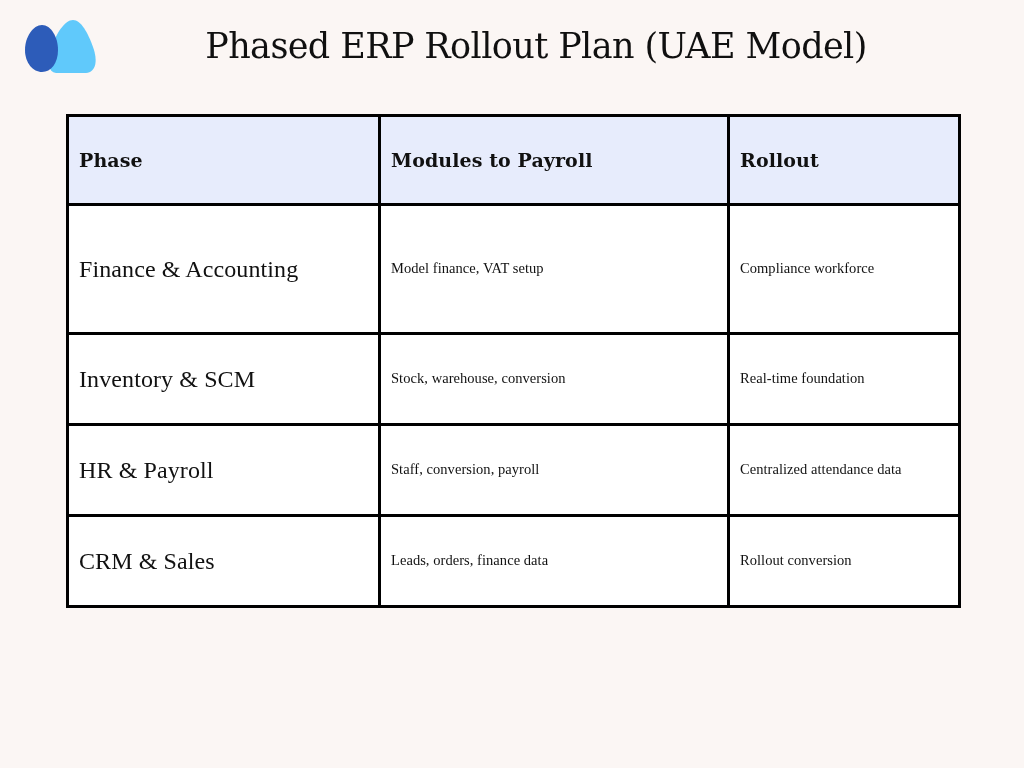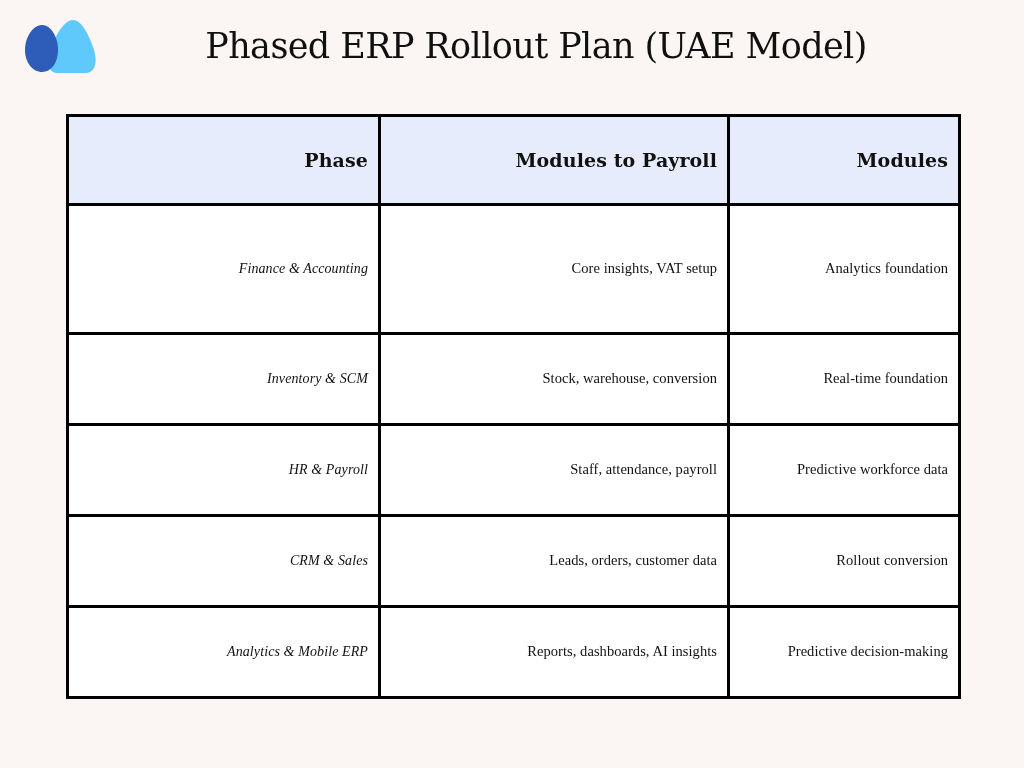--- a/index.html
+++ b/index.html
@@ -57,21 +57,21 @@
     table-layout: fixed;
     background: #ffffff;
   }
   #plan-table col.c1 { width: 312px; }
   #plan-table col.c2 { width: 349px; }
   #plan-table col.c3 { width: 231px; }
 
   #plan-table th,
   #plan-table td {
     border: 3px solid #000000;
-    text-align: right;
+    text-align: left;
     vertical-align: middle;
     color: #111111;
     padding: 2px 10px;
   }
 
   #plan-table thead th {
     background: #e7ecfc;
     height: 82px;
     font-family: "DejaVu Serif", serif;
     font-size: 19px;
@@ -81,23 +81,22 @@
 
   #plan-table tbody tr.first-row td { height: 122px; }
   #plan-table tbody tr td { height: 84px; }
 
   #plan-table tbody td {
     background: #ffffff;
     font-weight: 400;
   }
 
   #plan-table tbody td.phase-cell {
-    font-size: 14px;
+    font-size: 24px;
     letter-spacing: 0.1px;
-    font-style: italic;
   }
   #plan-table tbody td.modules-cell,
   #plan-table tbody td.outcome-cell {
     font-size: 14.5px;
     line-height: 1.5;
     letter-spacing: 0.05px;
   }
 </style>
 </head>
 <body>
@@ -117,43 +116,38 @@
 <table id="plan-table">
   <colgroup>
     <col class="c1">
     <col class="c2">
     <col class="c3">
   </colgroup>
   <thead>
     <tr>
       <th>Phase</th>
       <th>Modules to Payroll</th>
-      <th>Modules</th>
+      <th>Rollout</th>
     </tr>
   </thead>
   <tbody>
     <tr class="first-row">
       <td class="phase-cell">Finance &amp; Accounting</td>
-      <td class="modules-cell">Core insights, VAT setup</td>
-      <td class="outcome-cell">Analytics foundation</td>
+      <td class="modules-cell">Model finance, VAT setup</td>
+      <td class="outcome-cell">Compliance workforce</td>
     </tr>
     <tr>
       <td class="phase-cell">Inventory &amp; SCM</td>
       <td class="modules-cell">Stock, warehouse, conversion</td>
       <td class="outcome-cell">Real-time foundation</td>
     </tr>
     <tr>
       <td class="phase-cell">HR &amp; Payroll</td>
-      <td class="modules-cell">Staff, attendance, payroll</td>
-      <td class="outcome-cell">Predictive workforce data</td>
+      <td class="modules-cell">Staff, conversion, payroll</td>
+      <td class="outcome-cell">Centralized attendance data</td>
     </tr>
     <tr>
       <td class="phase-cell">CRM &amp; Sales</td>
-      <td class="modules-cell">Leads, orders, customer data</td>
+      <td class="modules-cell">Leads, orders, finance data</td>
       <td class="outcome-cell">Rollout conversion</td>
-    </tr>
-    <tr>
-      <td class="phase-cell">Analytics &amp; Mobile ERP</td>
-      <td class="modules-cell">Reports, dashboards, AI insights</td>
-      <td class="outcome-cell">Predictive decision-making</td>
     </tr>
   </tbody>
 </table>
 
 </body></html>

